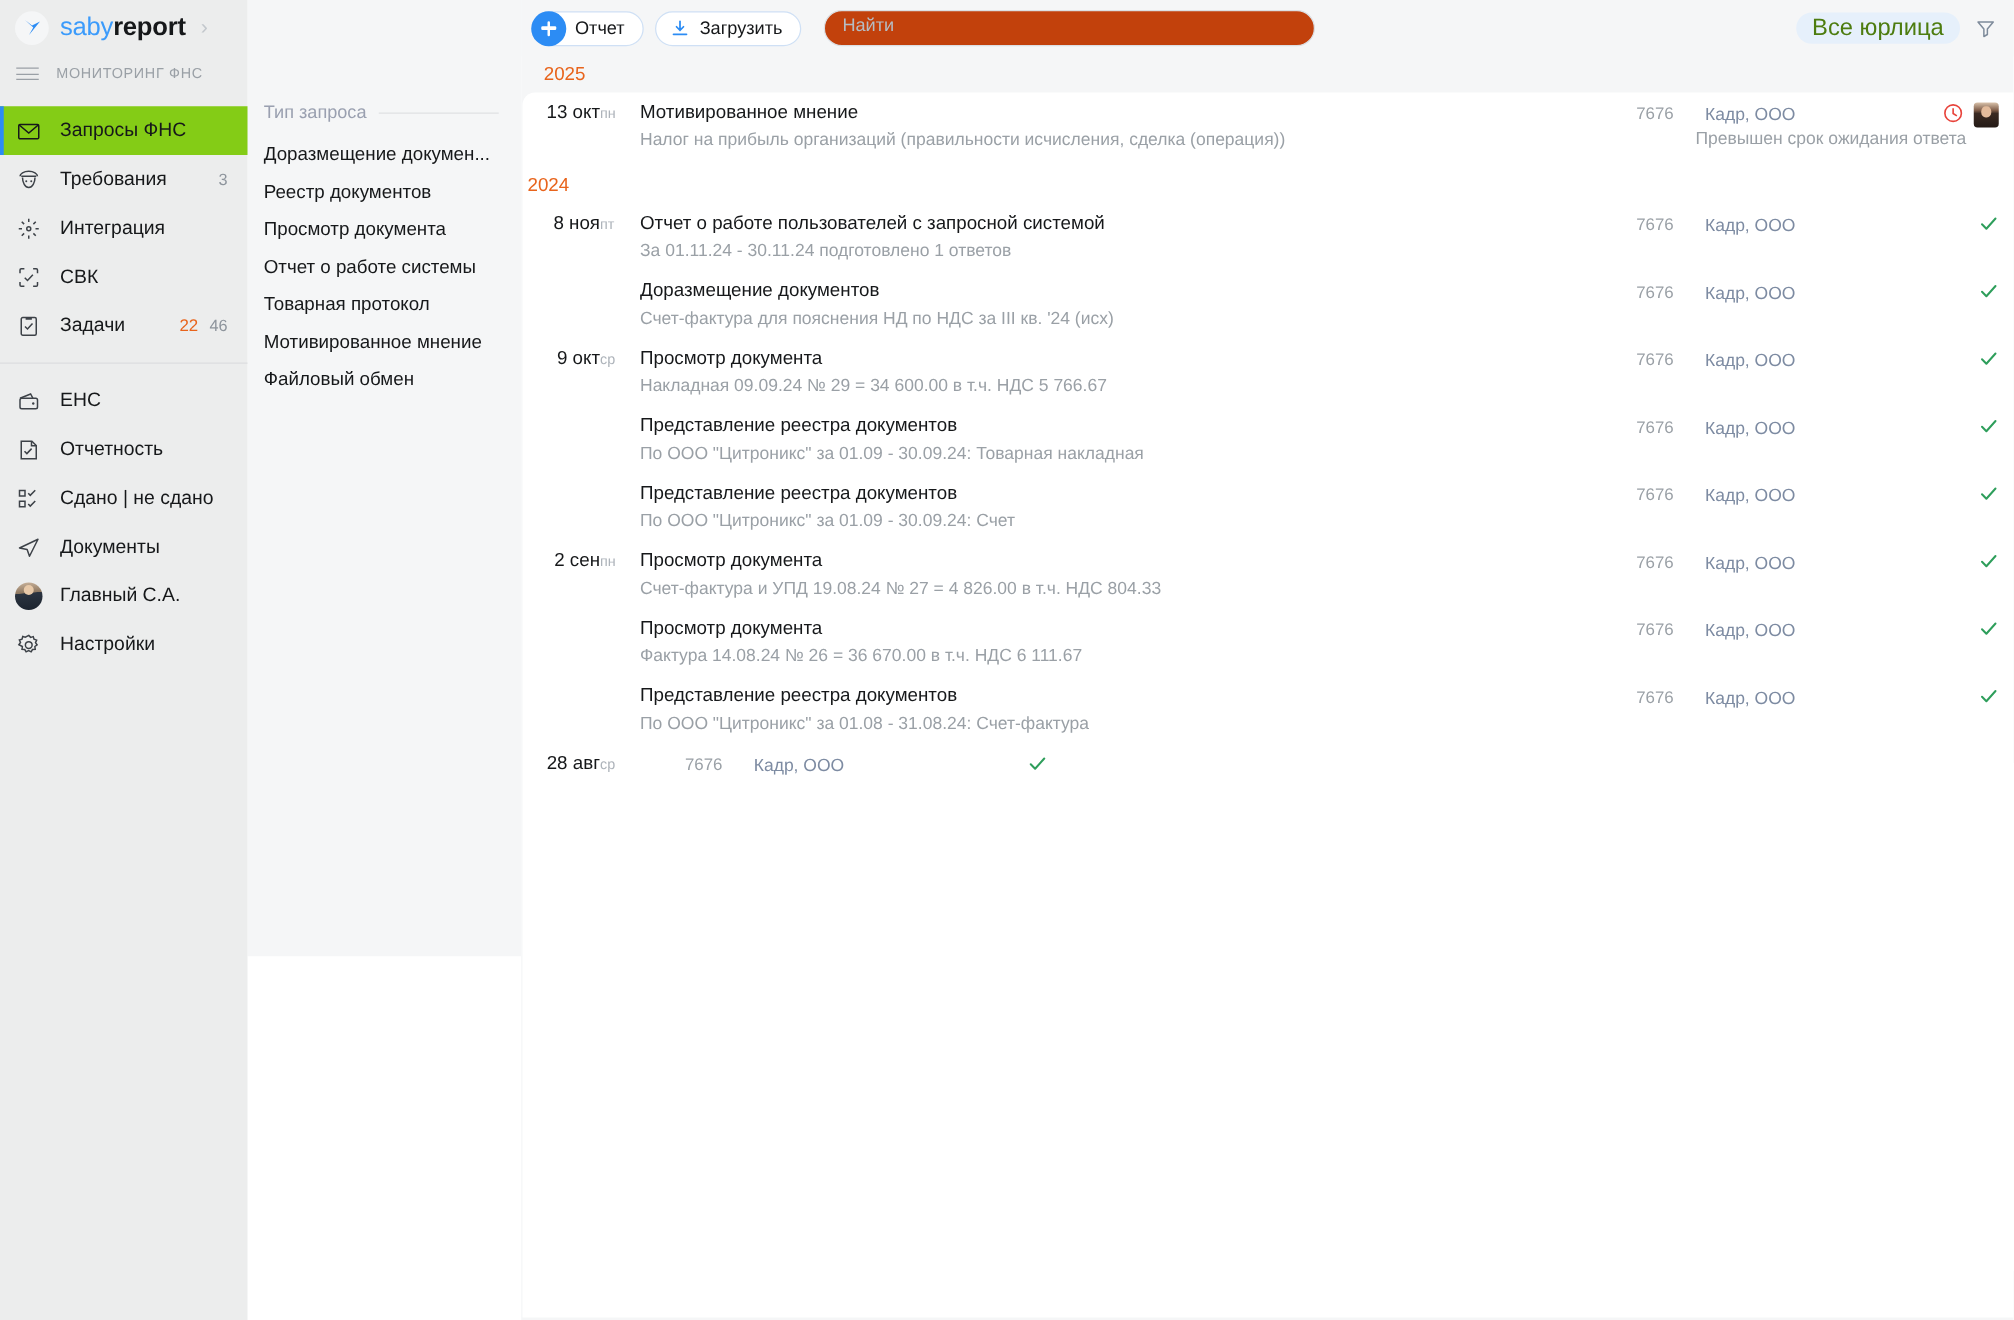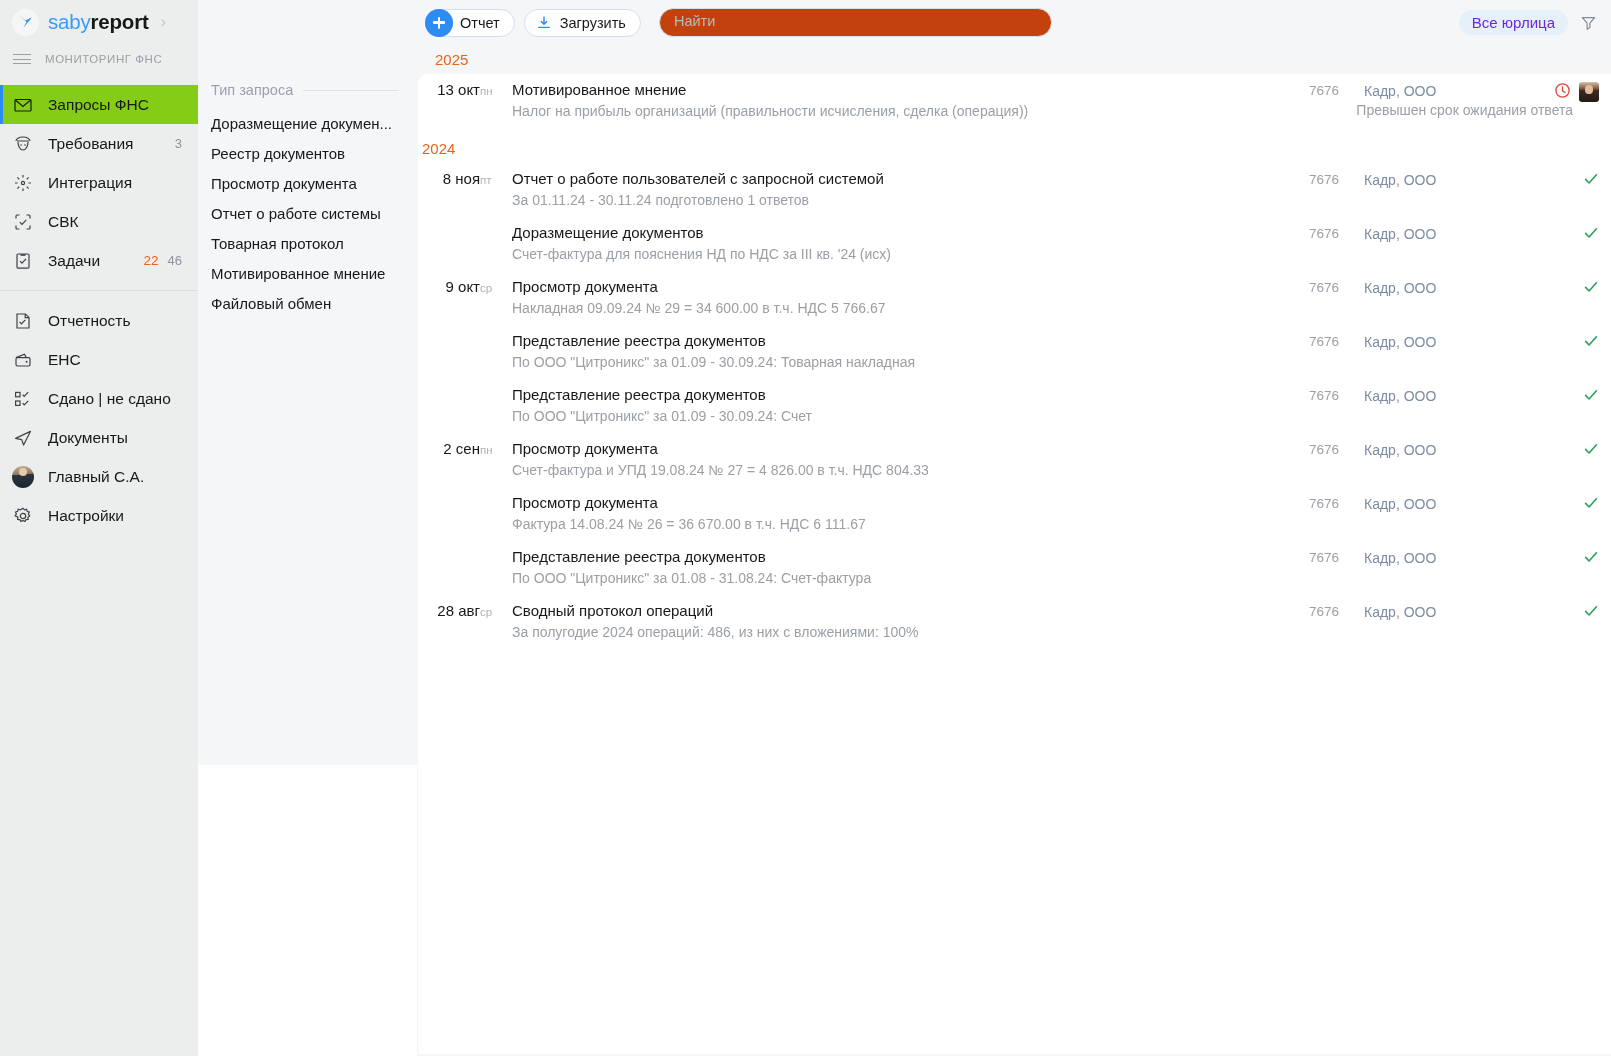--- a/index.html
+++ b/index.html
@@ -152,21 +152,21 @@
   .search-input::placeholder { color: #b6bcc3; }
 
   .toolbar-right {
     position: absolute; right: 14px; top: 0; height: 45px;
     display: flex; align-items: center; gap: 12px;
   }
   .entity-chip {
     background: #e6f0fb; border-radius: 14px;
     height: 25px; padding: 0 13px;
     display: flex; align-items: center;
-    font-size: 15px; color: #6d28d9; cursor: pointer;
+    font-size: 19px; color: #4d7c0f; cursor: pointer;
     white-space: nowrap;
   }
   .funnel-icon { width: 17px; height: 17px; color: #7e8b9b; cursor: pointer; }
 
   
   .list-wrap {
     position: absolute; left: 0; top: 45px; right: 0; bottom: 0;
     overflow: hidden;
   }
   .year-label {
@@ -326,37 +326,37 @@
         </div>
       </div>
 
       <div class="nav-sep"></div>
 
       <div class="nav-group">
 
         <div class="nav-item">
           <span class="nav-icon">
             <svg width="20" height="20" viewBox="0 0 20 20" fill="none" stroke="#3d4248" stroke-width="1.2">
+              <path d="M3 7.6 11.5 4.2 13.3 7.6"></path>
+              <rect x="3" y="7.6" width="14" height="8.4" rx="1.4"></rect>
+              <circle cx="13.6" cy="11.8" r="0.95" fill="#3d4248" stroke="none"></circle>
+            </svg>
+          </span>
+          <span class="nav-label">ЕНС</span>
+        </div>
+
+        <div class="nav-item">
+          <span class="nav-icon">
+            <svg width="20" height="20" viewBox="0 0 20 20" fill="none" stroke="#3d4248" stroke-width="1.2">
               <path d="M4 3h8.5L16 6.4V17H4z"></path>
                 <path d="M12.2 3v3.6H16"></path>
               <path d="M6.6 11l1.9 1.9 3.8-4"></path>
             </svg>
           </span>
           <span class="nav-label">Отчетность</span>
-        </div>
-
-        <div class="nav-item">
-          <span class="nav-icon">
-            <svg width="20" height="20" viewBox="0 0 20 20" fill="none" stroke="#3d4248" stroke-width="1.2">
-              <path d="M3 7.6 11.5 4.2 13.3 7.6"></path>
-              <rect x="3" y="7.6" width="14" height="8.4" rx="1.4"></rect>
-              <circle cx="13.6" cy="11.8" r="0.95" fill="#3d4248" stroke="none"></circle>
-            </svg>
-          </span>
-          <span class="nav-label">ЕНС</span>
         </div>
 
         <div class="nav-item">
           <span class="nav-icon">
             <svg width="20" height="20" viewBox="0 0 20 20" fill="none" stroke="#3d4248" stroke-width="1.2">
               <rect x="2.6" y="3.4" width="4.4" height="4.4"></rect>
               <rect x="2.6" y="12" width="4.4" height="4.4"></rect>
               <path d="M9.6 5.6l1.6 1.7 4-4.1M9.6 14.2l1.6 1.7 4-4.1"></path>
             </svg>
           </span>
@@ -653,24 +653,20 @@
             </span>
           </div>
         </div>
 
         <div class="row">
           <div class="row-date">
             <span>28</span>
             <span>авг</span>
           </div>
           <div class="row-dow">ср</div>
-          <div class="row-body">
-            <div class="row-title">Сводный протокол операций</div>
-            <div class="row-sub">За полугодие 2024 операций: 486, из них с вложениями: 100%</div>
-          </div>
           <div class="row-code">7676</div>
           <div class="row-org">
             <div class="row-org-name">Кадр, ООО</div>
           </div>
           <div class="row-status">
             <span class="check-icon">
               <svg width="16" height="16" viewBox="0 0 16 16" fill="none" stroke="#2e9e5b" stroke-width="1.6" stroke-linecap="round" stroke-linejoin="round">
                   <path d="M2.6 8.4 6.1 12 13.4 3.8"></path>
                 </svg>
             </span>

